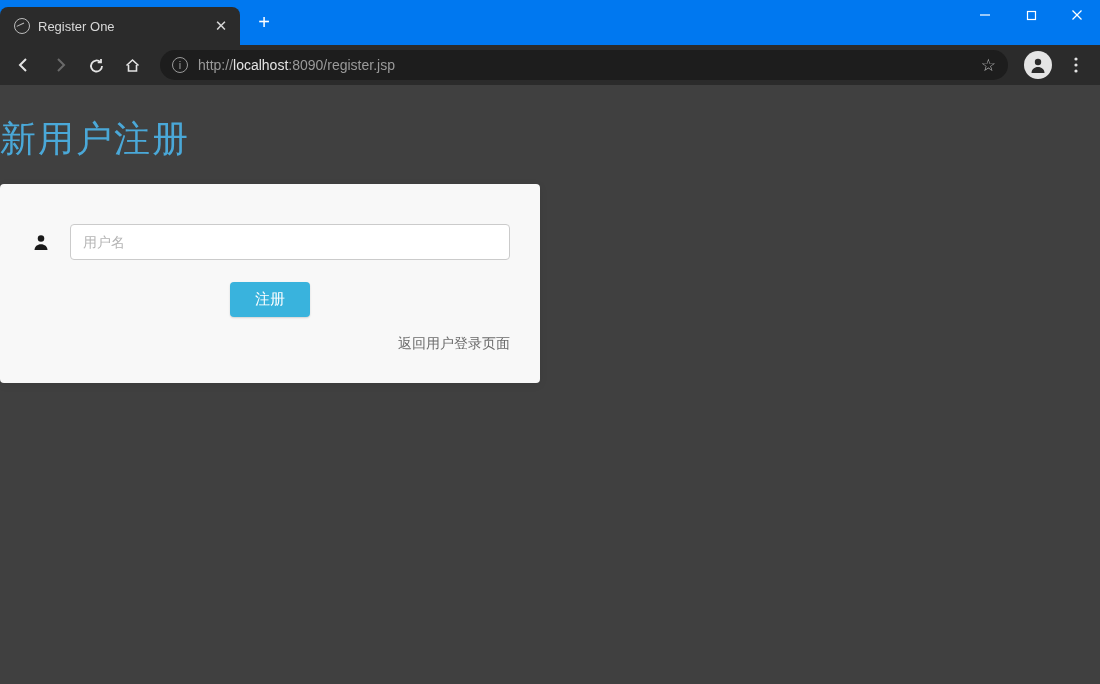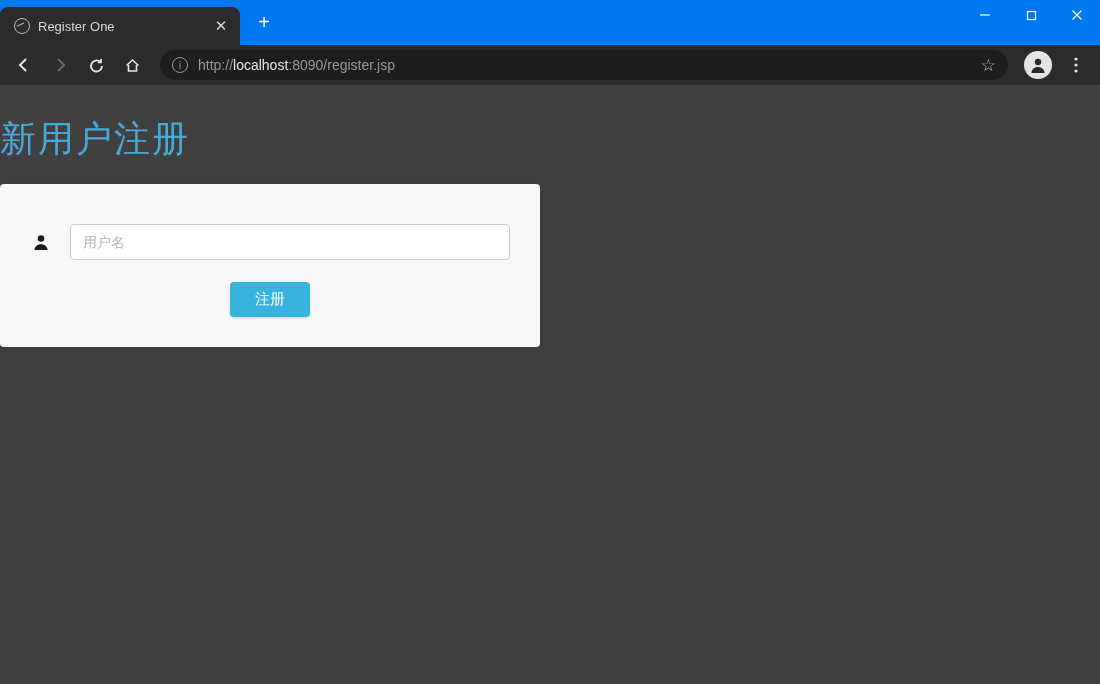--- a/index.html
+++ b/index.html
@@ -300,15 +300,18 @@
       </span>
       <input class="text-input" type="text" placeholder="用户名" style="">
     </div>
 
 
 
     <div class="submit-row">
       <button class="submit-btn">注册</button>
     </div>
 
+    <div class="back-link-row">
+      <a class="back-link">返回用户登录页面</a>
+    </div>
 
   </div>
 </div>
 
 </body></html>

